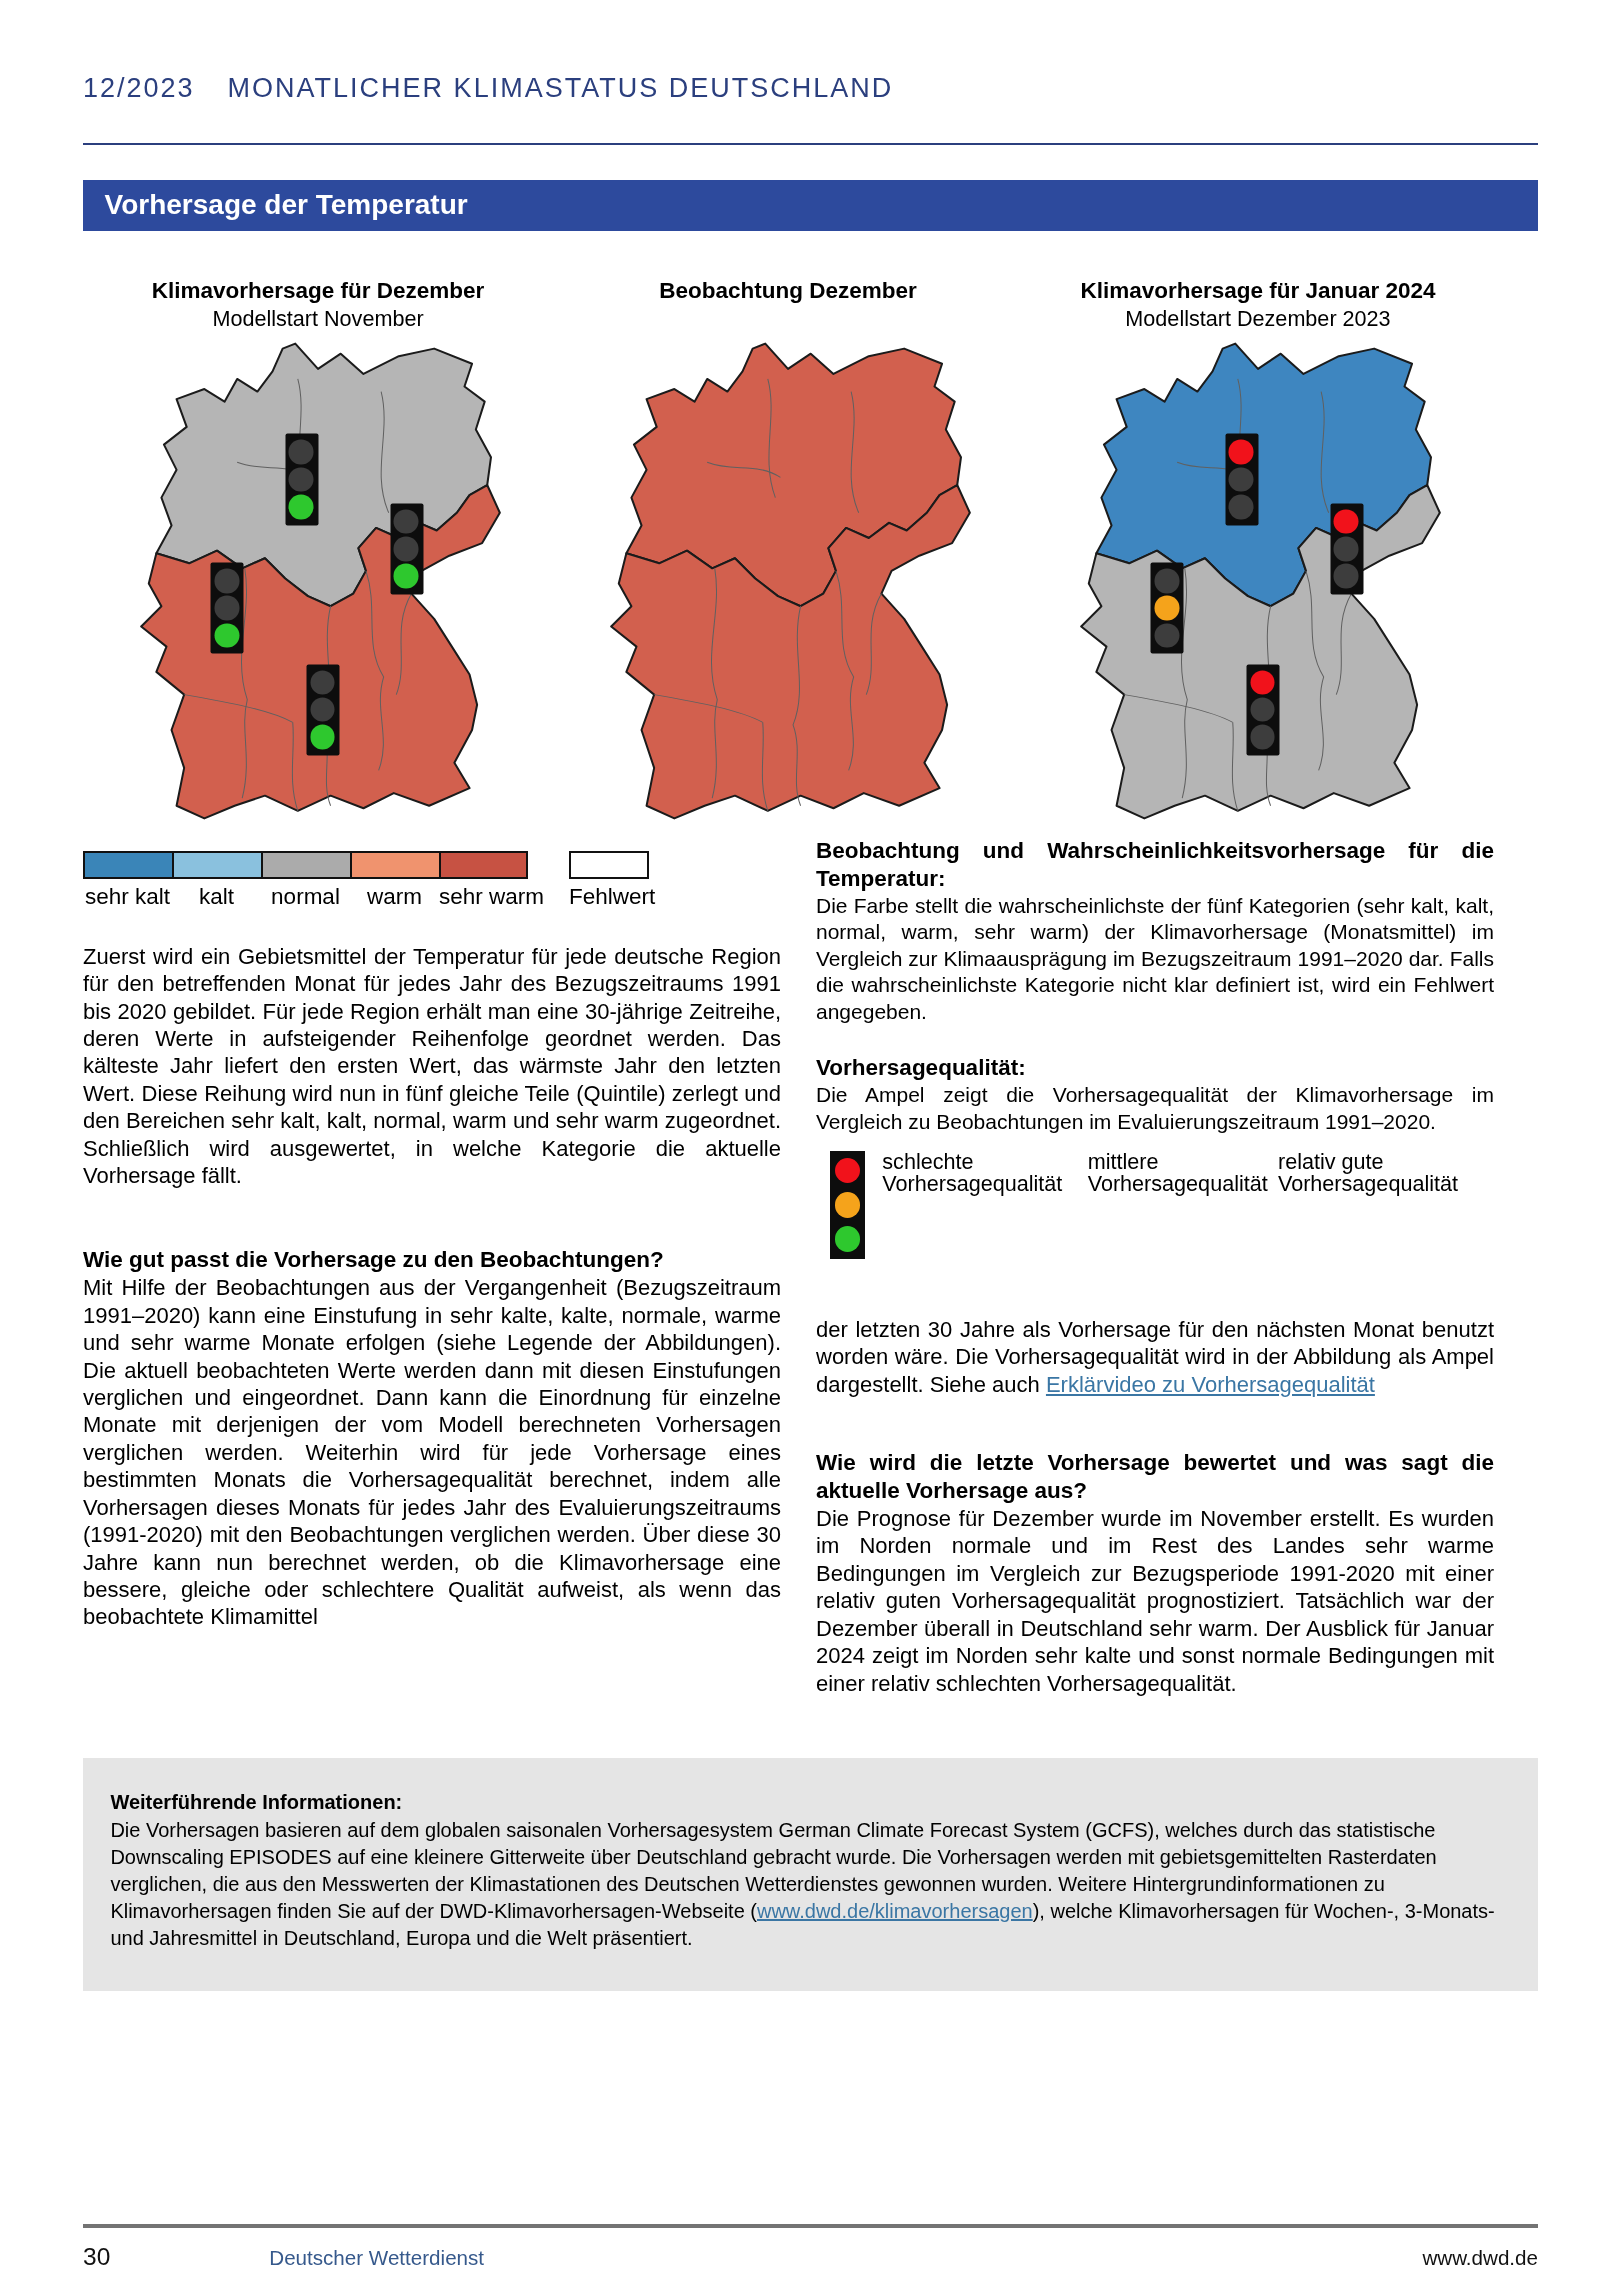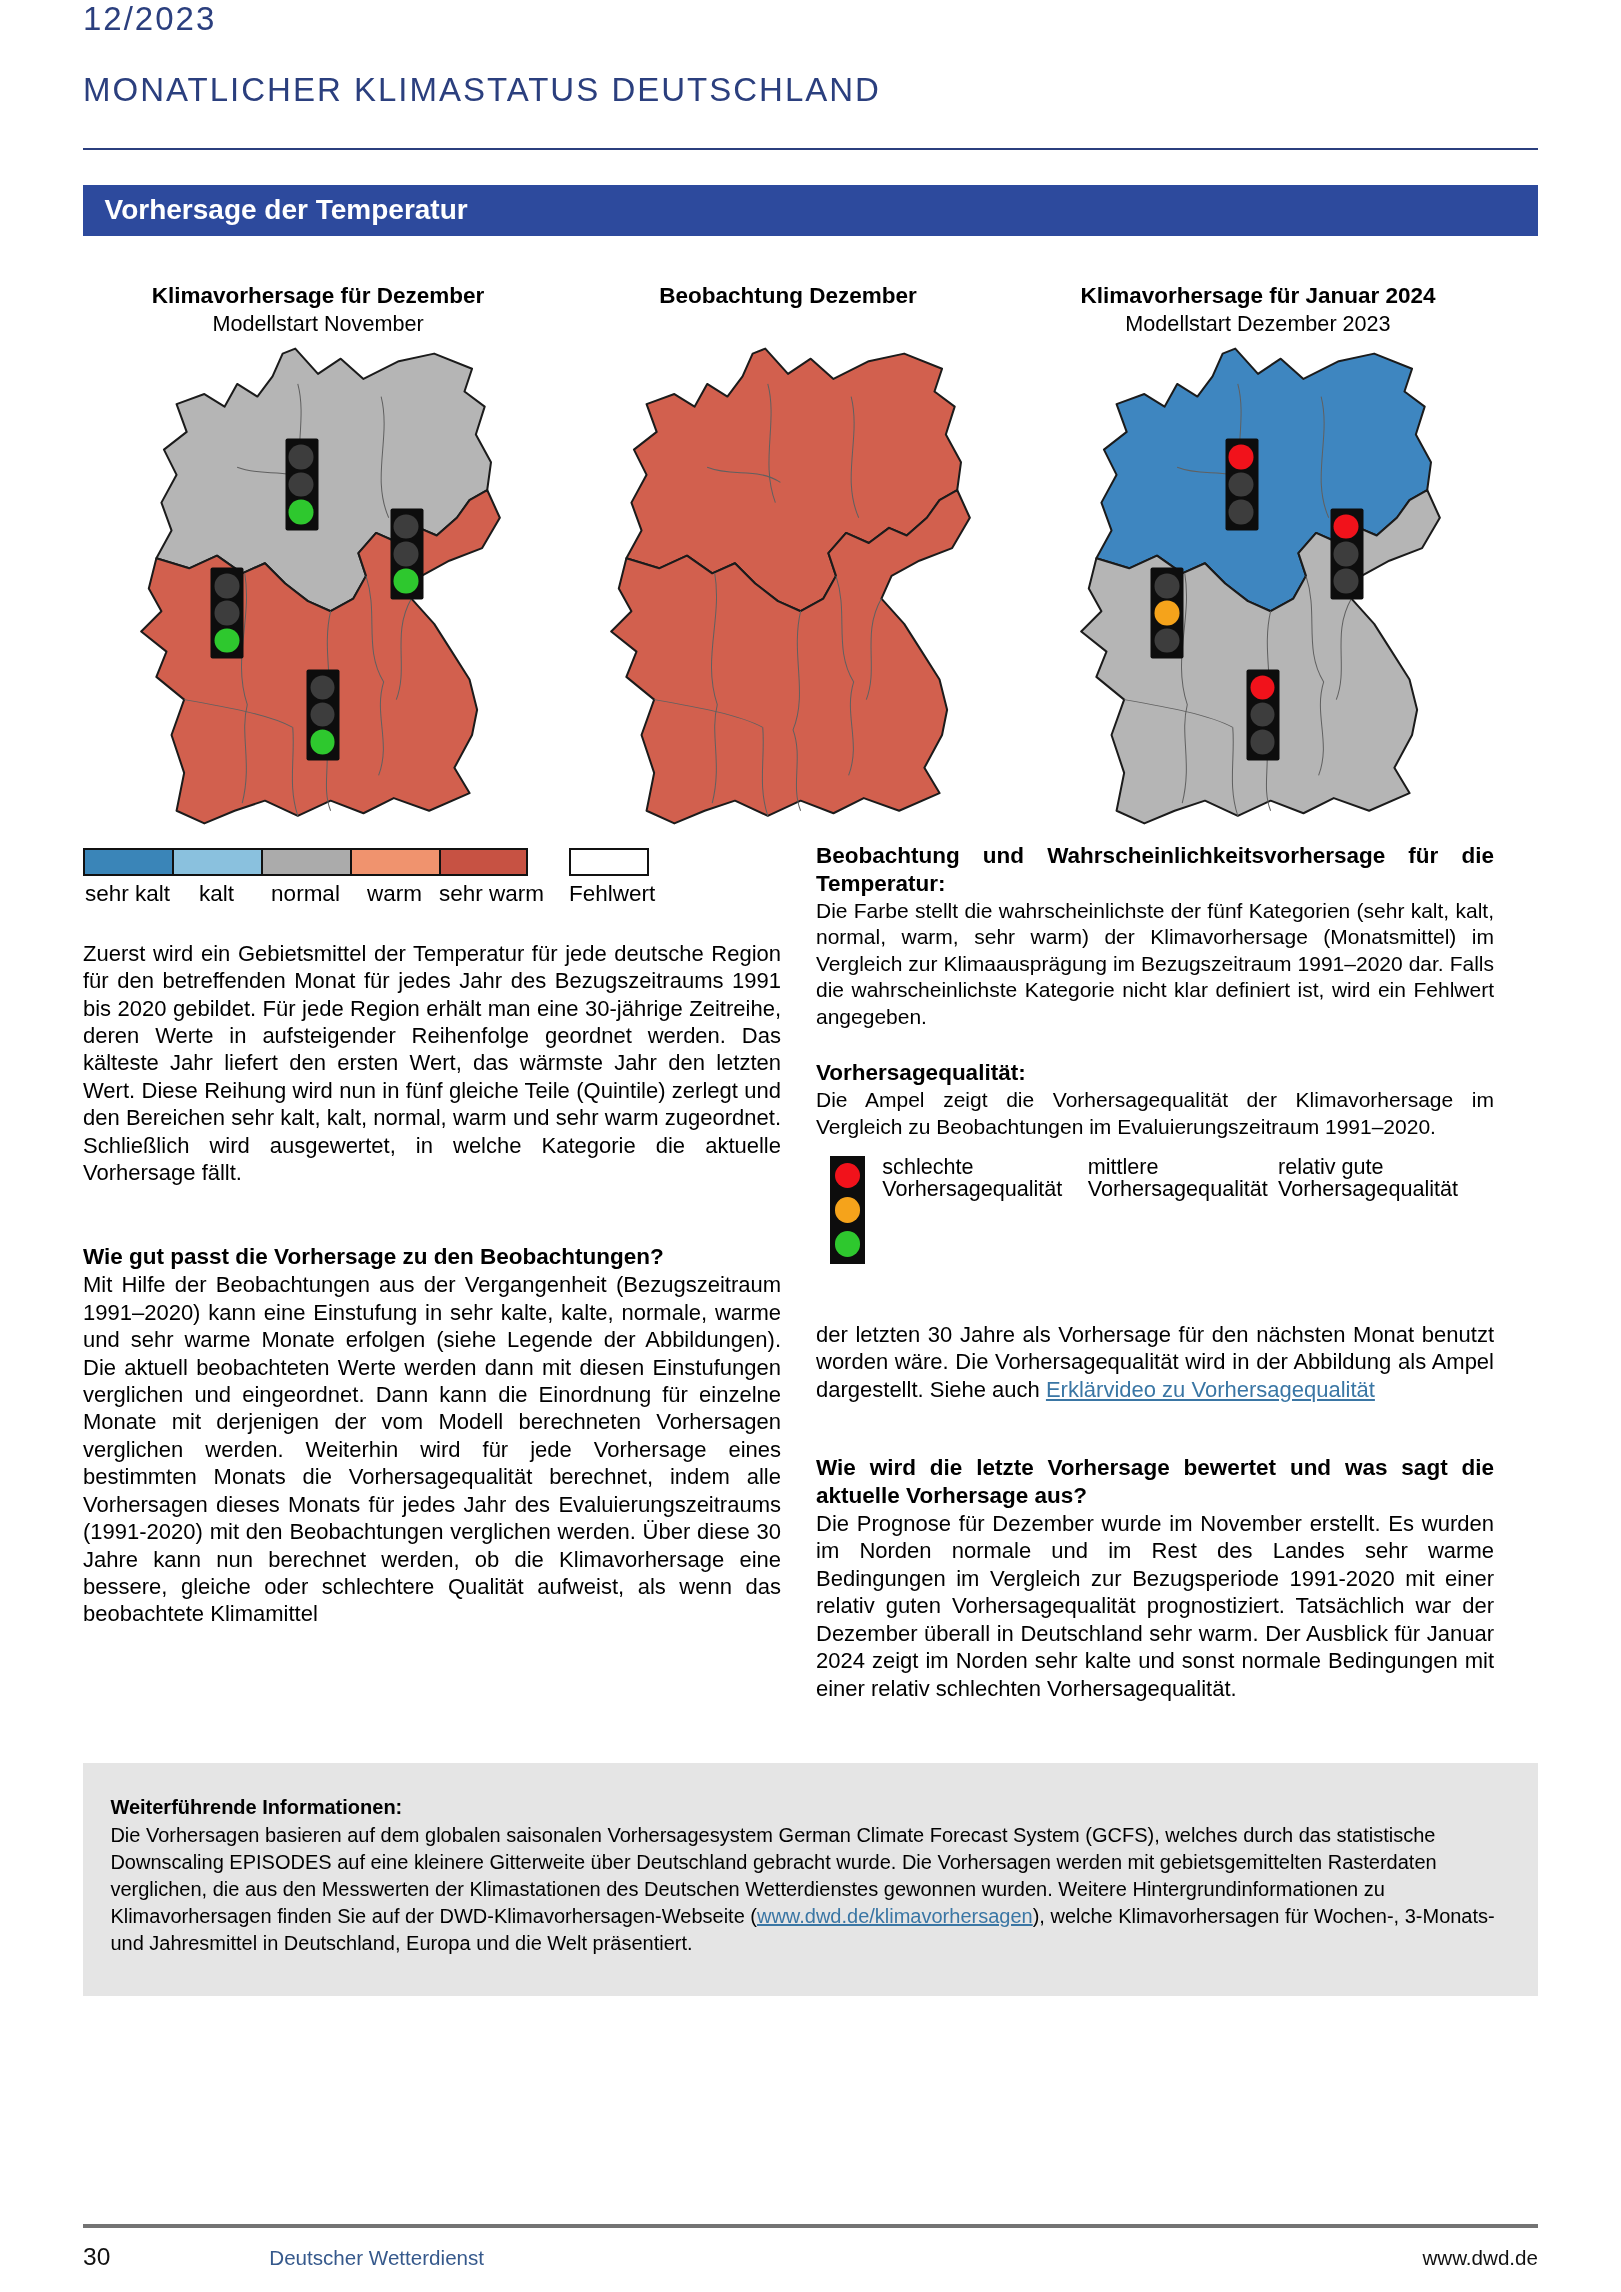--- a/index.html
+++ b/index.html
@@ -4,40 +4,40 @@
 <style>
   html,body{margin:0;padding:0;background:#888;}
   .page{
     position:relative; width:1621px; height:2293px; background:#ffffff;
     font-family:"Liberation Sans", sans-serif; color:#000;
     margin:0 auto; overflow:hidden;
   }
   .content{padding:0 83px;}
 
   
-  .doc-header{color:#2B3F7E; font-size:33px; letter-spacing:2px; display:flex; gap:33px;flex-direction:column;}
+  .doc-header{padding-top:73px; color:#2B3F7E; font-size:27px; letter-spacing:2px; display:flex; gap:33px;}
   .doc-rule{border:none; border-top:2px solid #2B3F7E; margin:39px 0 0 0;}
 
   
   .banner{margin-top:35px; background:#2D4A9D; color:#fff; font-size:28px; font-weight:bold;
     padding:9.8px 0 10.8px 21.6px; line-height:30px;}
 
   
   .maps-row{display:flex; margin-top:45px;}
   .map-col{width:470px; display:flex; flex-direction:column; align-items:center;}
   .map-title{font-size:22.5px; font-weight:bold; text-align:center; line-height:29px;}
   .map-subtitle{font-size:21.6px; text-align:center; line-height:27.4px; min-height:27.4px;}
   .map-wrap{position:relative; width:412px; height:495px; margin-top:3.9px;}
   .map-wrap svg{position:absolute; inset:0; width:100%; height:100%;}
   .tlight{position:absolute; width:33px; background:#0d0d0d; border-radius:2px;
     padding:5.9px 3.9px; display:flex; flex-direction:column; gap:2.9px; transform:translate(-50%,-50%); box-sizing:border-box;}
   .bulb{width:24.5px; height:24.5px; border-radius:50%; background:#3d3d3d;}
 
   
-  .legend-row{display:flex; align-items:flex-start; margin-top:12px;}
+  .legend-row{display:flex; align-items:flex-start; margin-top:20px;}
   .legend-strip{display:flex;}
   .legend-item{width:89px; text-align:center;}
   .legend-swatch{height:28px; border:2px solid #111; border-right:none; box-sizing:border-box;}
   .legend-item:last-child .legend-swatch{border-right:2px solid #111;}
   .legend-label{font-size:22.5px; margin-top:4.9px; white-space:nowrap;}
   .fehlwert{width:80px; margin-left:41px; text-align:center;}
   .fehlwert .legend-swatch{border:2px solid #111;}
 
   
   .cols{display:grid; grid-template-columns:698px 678px; column-gap:35px; margin-top:0;}

